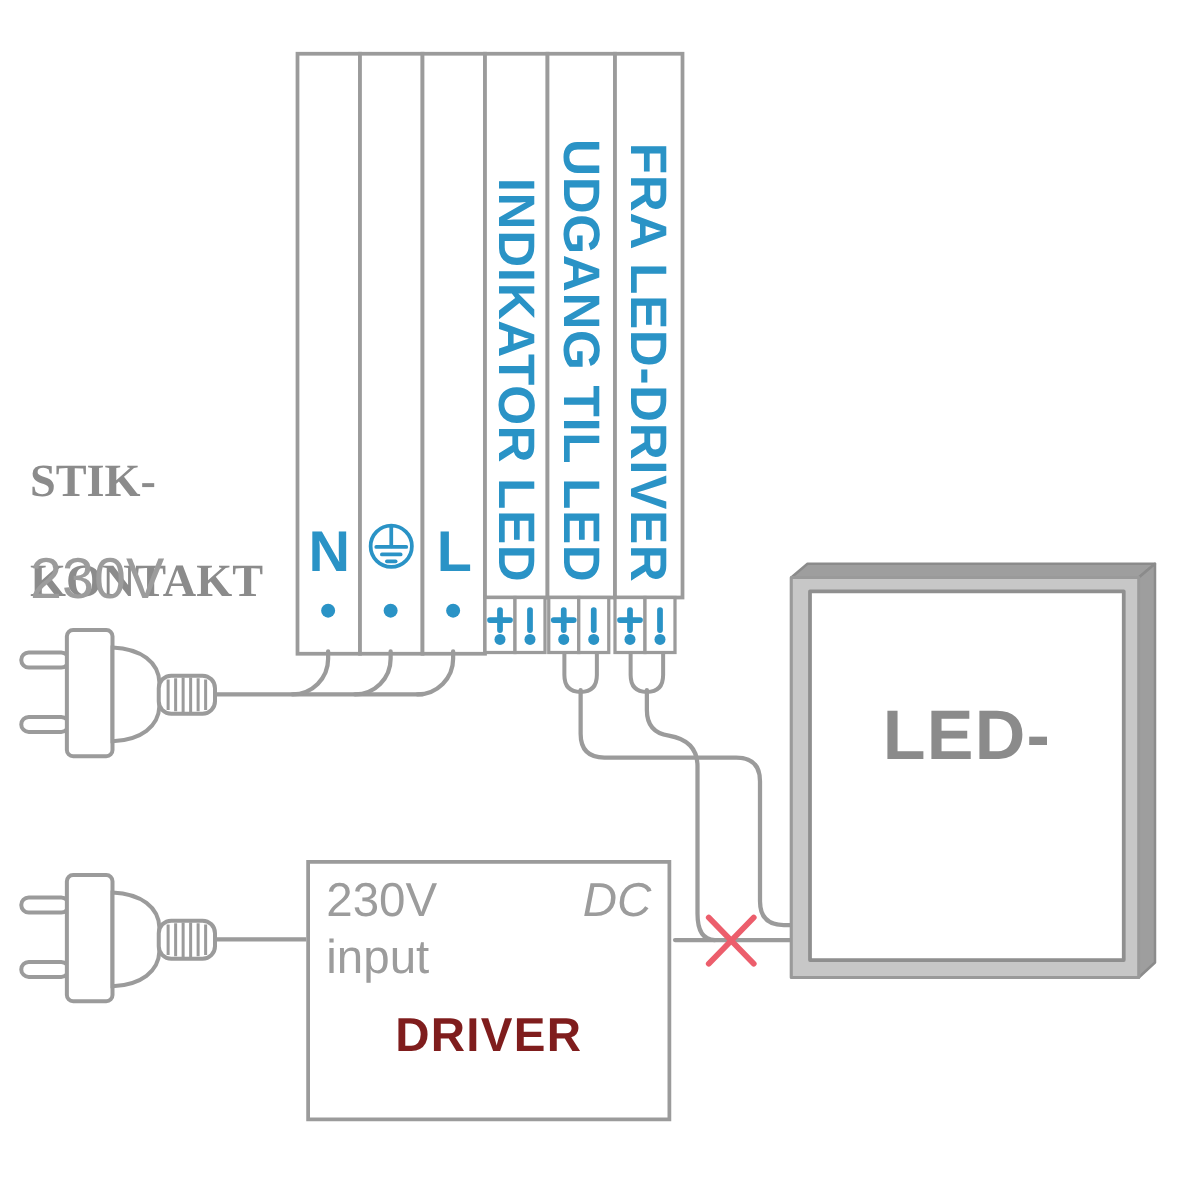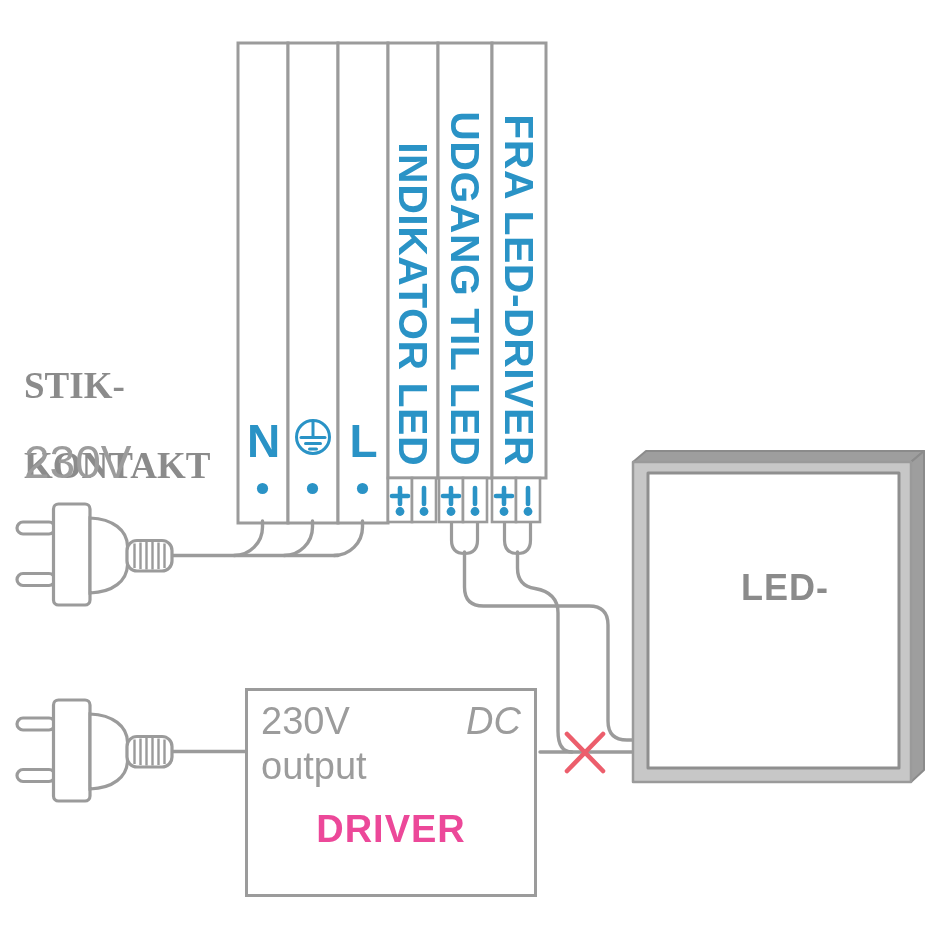--- a/index.html
+++ b/index.html
@@ -21,25 +21,25 @@
   .socket-voltage{left:24px;top:438px;color:#9c9c9c;font-weight:400;font-size:46px;line-height:48px;}
   .driver-box{
     position:absolute;left:245px;top:688px;width:292px;height:209px;
     border:3px solid #9b9b9b;box-sizing:border-box;background:#ffffff;
   }
   .driver-io{position:absolute;top:8px;color:#9c9c9c;font-size:38px;line-height:45px;font-weight:400;}
   .driver-io.in{left:13px;text-align:left;}
   .driver-io.out{right:13px;text-align:right;font-style:italic;}
   .driver-name{
     position:absolute;left:0;right:0;top:118px;text-align:center;
-    color:#ec4899;font-weight:bold;font-size:38px;line-height:40px;letter-spacing:1px;
+    color:#7f1d1d;font-weight:bold;font-size:38px;line-height:40px;letter-spacing:1px;
   }
   .panel-name{
-    left:648px;top:564px;width:274px;text-align:center;
-    color:#8b8b8b;font-weight:bold;font-size:36px;line-height:47px;letter-spacing:1px;
+    left:648px;top:564px;width:251px;text-align:center;
+    color:#8b8b8b;font-weight:bold;font-size:56px;line-height:47px;letter-spacing:1px;
   }
 </style>
 </head>
 <body>
 
 <div id="stage">
 
   <svg id="art" viewBox="0 0 945 945">
 
     <g fill="#ffffff" stroke="#9b9b9b" stroke-width="3">
@@ -149,21 +149,21 @@
 
   <div class="txt blue-term" style="left:246px;top:414px;width:35px;text-align:center;">N</div>
   <div class="txt blue-term" style="left:346px;top:414px;width:35px;text-align:center;">L</div>
 
   <div class="rot-label" style="left:438px;height:50px;line-height:50px;">INDIKATOR LED</div>
   <div class="rot-label" style="left:492px;height:54px;line-height:54px;">UDGANG TIL LED</div>
   <div class="rot-label" style="left:546px;height:54px;line-height:54px;">FRA LED-DRIVER</div>
 
   <div class="driver-box">
     <div class="driver-io in"><span>230V</span><br>
-<span>output</span></div>
+<span>input</span></div>
     <div class="driver-io out"><span>DC</span><br>
 </div>
     <div class="driver-name"><span>DRIVER</span><br>
 </div>
   </div>
 
   <div class="txt panel-name"><span>LED-</span><br>
 </div>
 
 </div>

